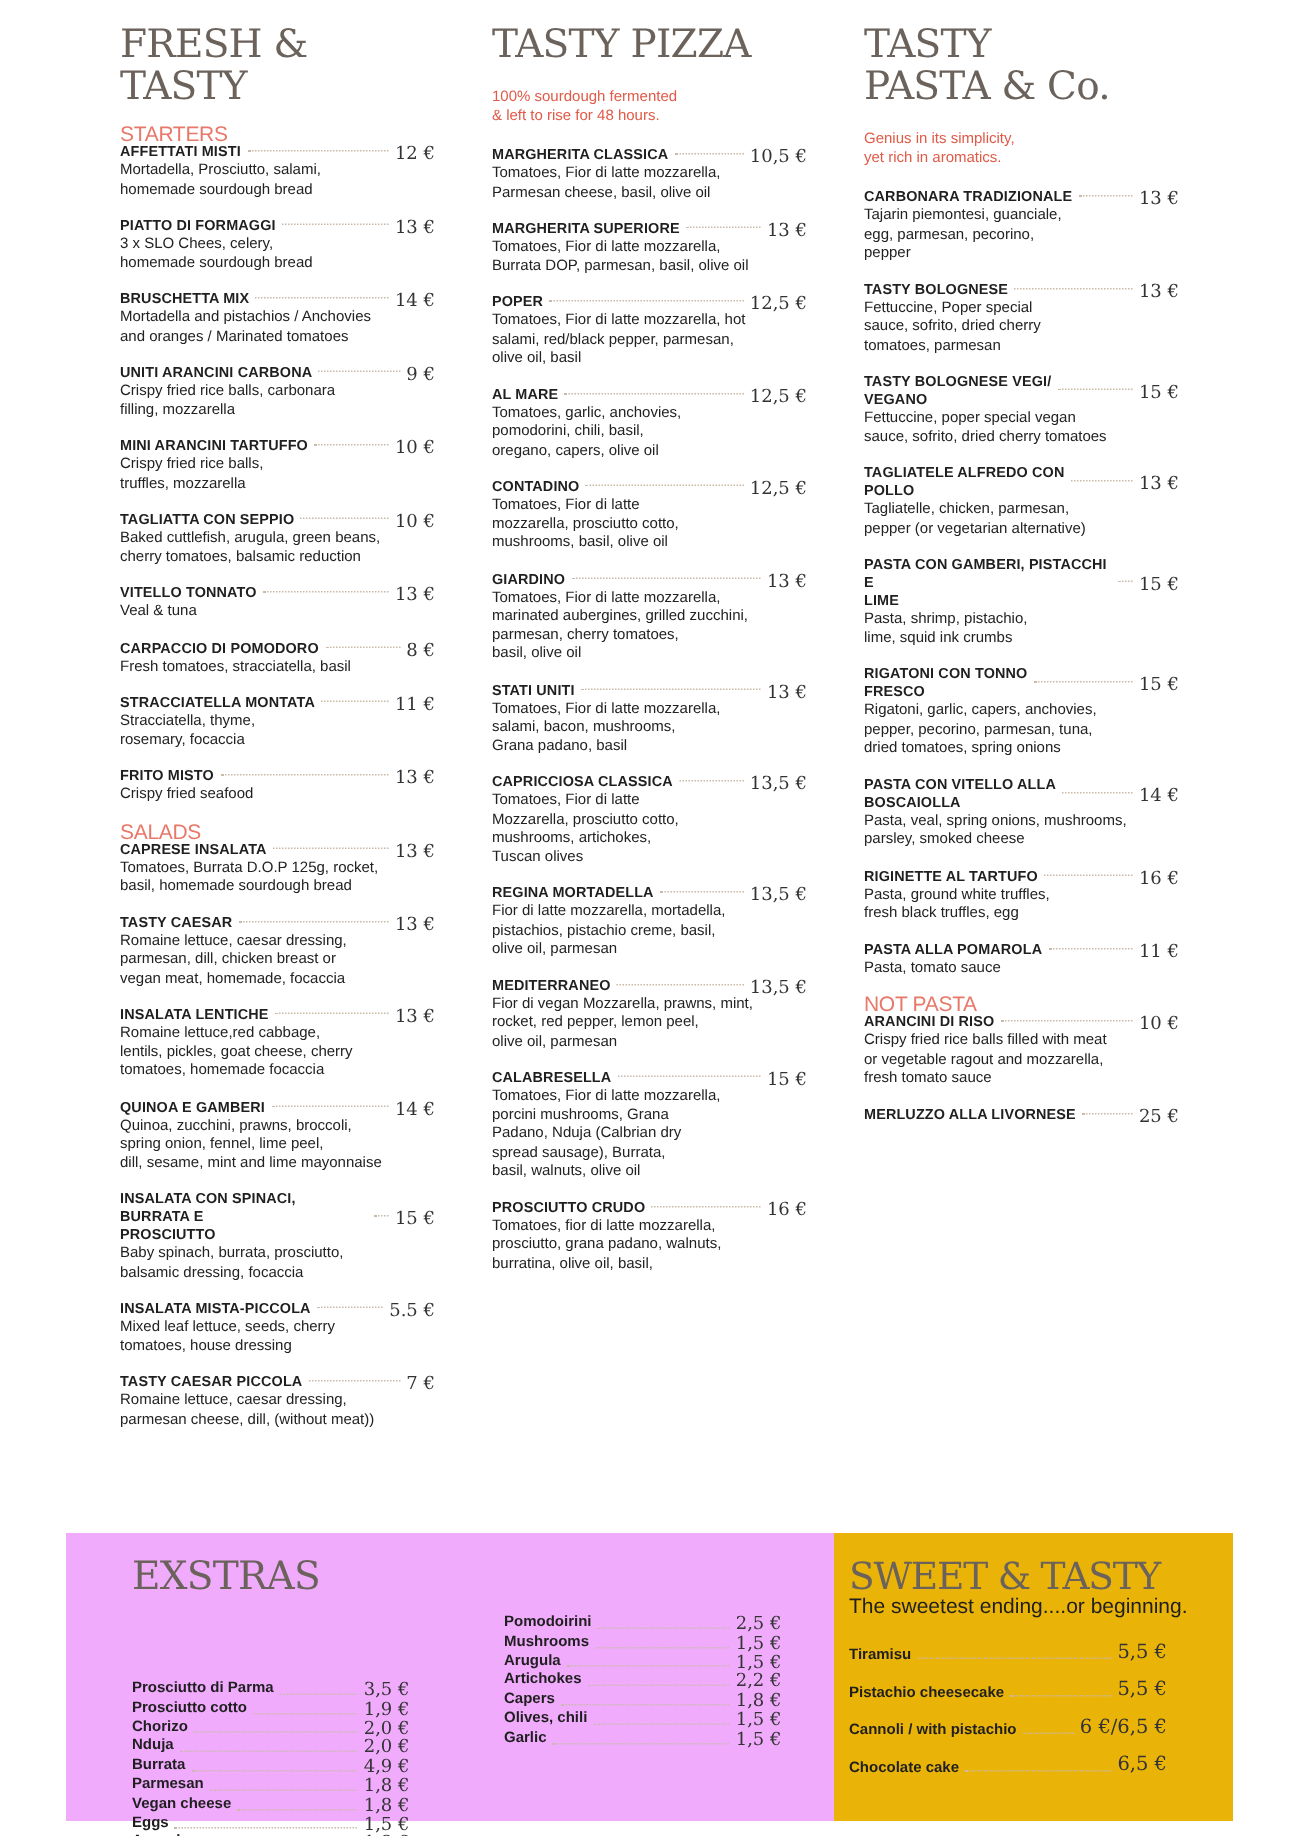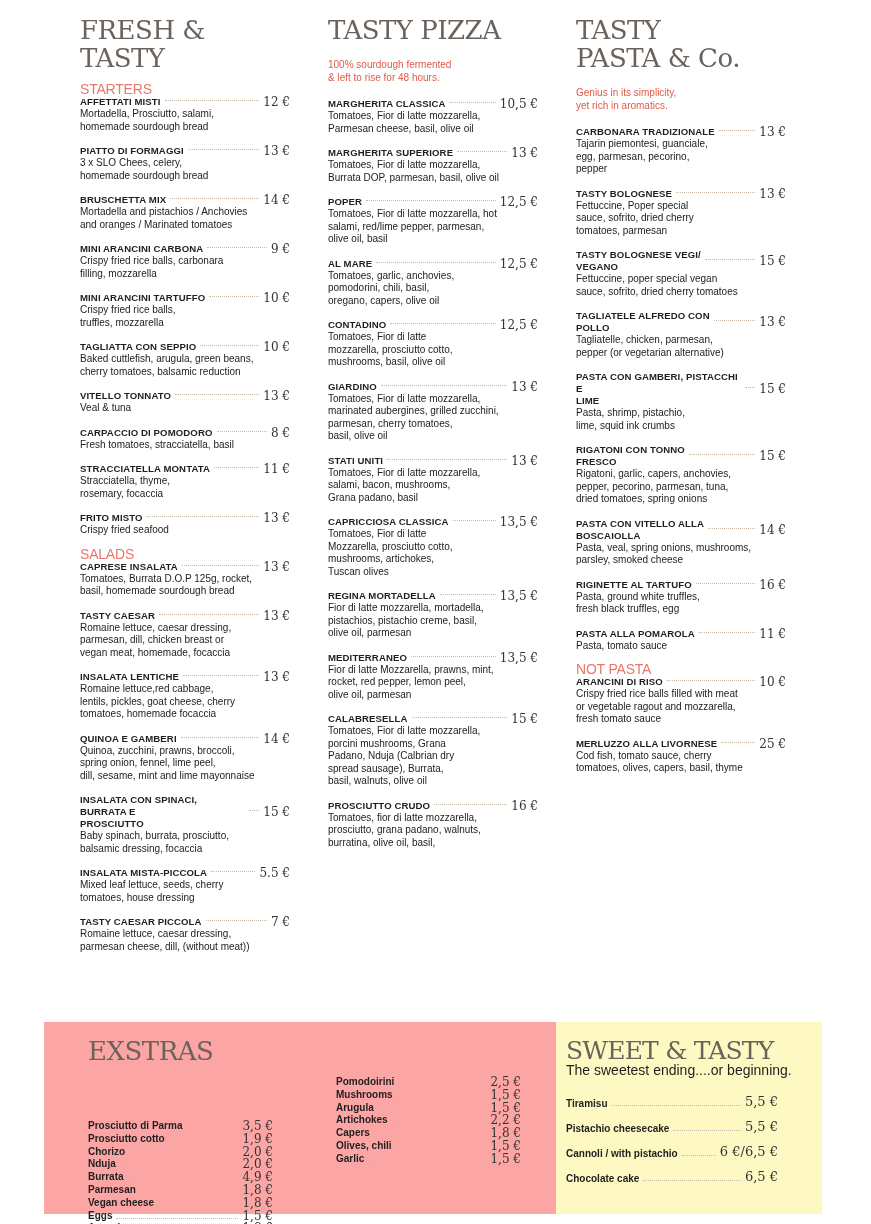--- a/index.html
+++ b/index.html
@@ -69,27 +69,27 @@
     line-height: 12.5px;
     color: #222;
     white-space: pre-line;
   }
 
   
   .extras-panel {
     position: absolute;
     left: 44px; top: 1022px;
     width: 512px; height: 192px;
-    background: #fca5a5;
+    background: #f0abfc;
   }
   .sweet-panel {
     position: absolute;
     left: 556px; top: 1022px;
     width: 266px; height: 192px;
-    background: #fef9c3;
+    background: #eab308;
   }
   .extras-title {
     position: absolute; left: 44px; top: 14px;
     font-family: "DejaVu Serif", serif;
     font-size: 26px; color: #6b625c; letter-spacing: -0.5px;
   }
   .extras-list { position: absolute; top: 54px; width: 185px; }
   .extras-list.left { left: 44px; margin-top: 44px; }
   .extras-list.right { left: 292px; top: 54px; }
   .extra-row {
@@ -144,21 +144,21 @@
       <div class="item-row">
         <span class="item-name">BRUSCHETTA MIX</span>
         <span class="dots"></span>
         <span class="price">14 €</span>
       </div>
       <div class="desc">Mortadella and pistachios / Anchovies
 and oranges / Marinated tomatoes</div>
     </div>
     <div class="item">
       <div class="item-row">
-        <span class="item-name">MINI ARANCINI CARBONA</span>
+        <span class="item-name">UNITI ARANCINI CARBONA</span>
         <span class="dots"></span>
         <span class="price">9 €</span>
       </div>
       <div class="desc">Crispy fried rice balls, carbonara
 filling, mozzarella</div>
     </div>
     <div class="item">
       <div class="item-row">
         <span class="item-name">MINI ARANCINI TARTUFFO</span>
         <span class="dots"></span>
@@ -300,21 +300,21 @@
       <div class="desc">Tomatoes, Fior di latte mozzarella,
 Burrata DOP, parmesan, basil, olive oil</div>
     </div>
     <div class="item">
       <div class="item-row">
         <span class="item-name">POPER</span>
         <span class="dots"></span>
         <span class="price">12,5 €</span>
       </div>
       <div class="desc">Tomatoes, Fior di latte mozzarella, hot
-salami, red/lime pepper, parmesan,
+salami, red/black pepper, parmesan,
 olive oil, basil</div>
     </div>
     <div class="item">
       <div class="item-row">
         <span class="item-name">AL MARE</span>
         <span class="dots"></span>
         <span class="price">12,5 €</span>
       </div>
       <div class="desc">Tomatoes, garlic, anchovies,
 pomodorini, chili, basil,
@@ -371,21 +371,21 @@
       <div class="desc">Fior di latte mozzarella, mortadella,
 pistachios, pistachio creme, basil,
 olive oil, parmesan</div>
     </div>
     <div class="item">
       <div class="item-row">
         <span class="item-name">MEDITERRANEO</span>
         <span class="dots"></span>
         <span class="price">13,5 €</span>
       </div>
-      <div class="desc">Fior di latte Mozzarella, prawns, mint,
+      <div class="desc">Fior di vegan Mozzarella, prawns, mint,
 rocket, red pepper, lemon peel,
 olive oil, parmesan</div>
     </div>
     <div class="item">
       <div class="item-row">
         <span class="item-name">CALABRESELLA</span>
         <span class="dots"></span>
         <span class="price">15 €</span>
       </div>
       <div class="desc">Tomatoes, Fior di latte mozzarella,
@@ -508,22 +508,20 @@
       <div class="desc">Crispy fried rice balls filled with meat
 or vegetable ragout and mozzarella,
 fresh tomato sauce</div>
     </div>
     <div class="item">
       <div class="item-row">
         <span class="item-name">MERLUZZO ALLA LIVORNESE</span>
         <span class="dots"></span>
         <span class="price">25 €</span>
       </div>
-      <div class="desc">Cod fish, tomato sauce, cherry
-tomatoes, olives, capers, basil, thyme</div>
     </div>
   </div>
 
 <div class="extras-panel">
   <div class="extras-title">EXSTRAS</div>
   <div class="extras-list left">
       <div class="extra-row">
         <span class="extra-name">Prosciutto di Parma</span>
         <span class="dots"></span>
         <span class="extra-price">3,5 €</span>

